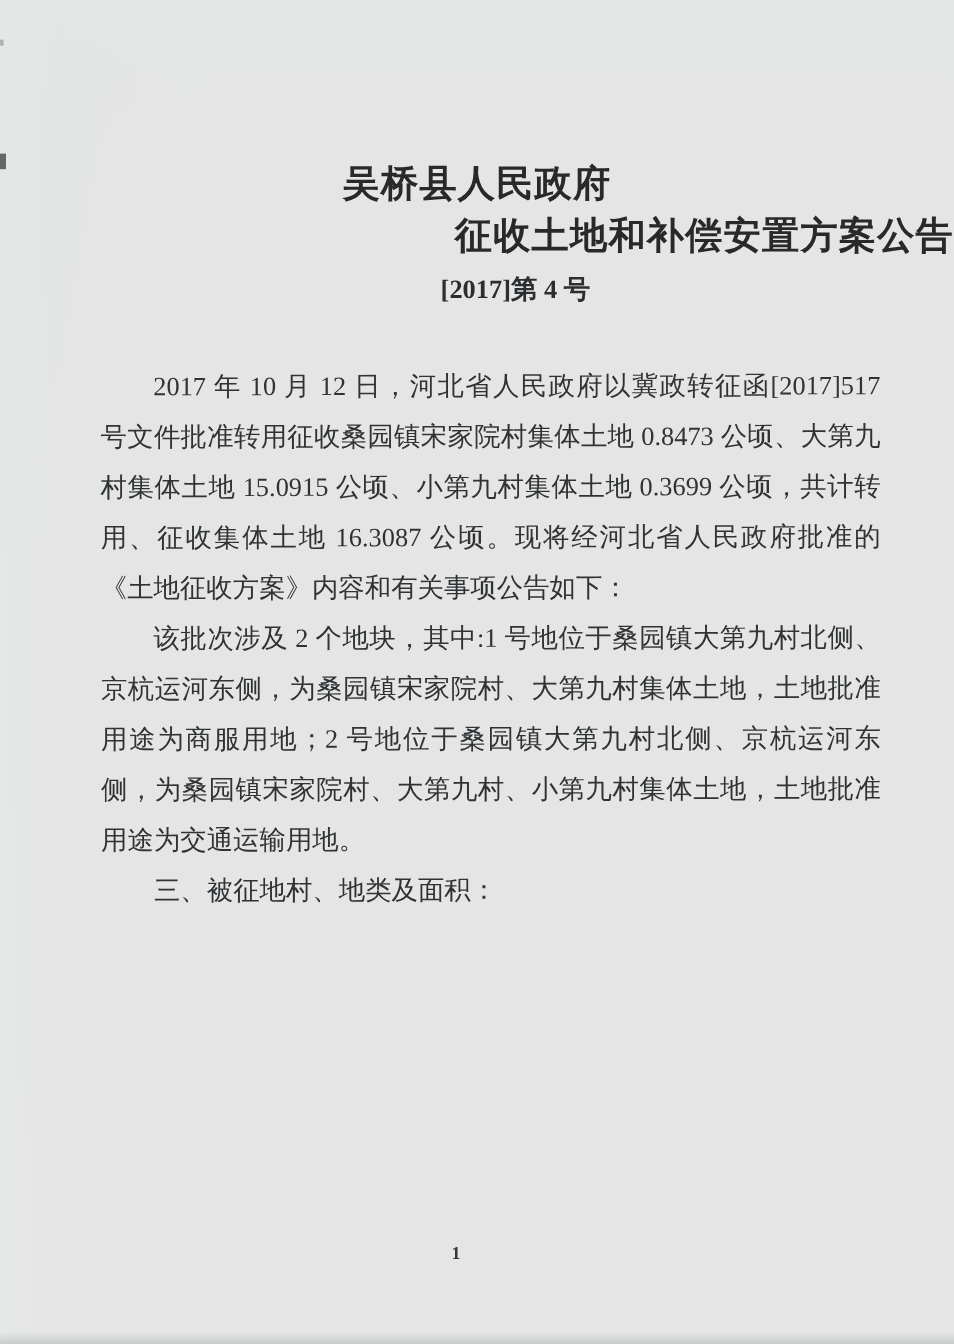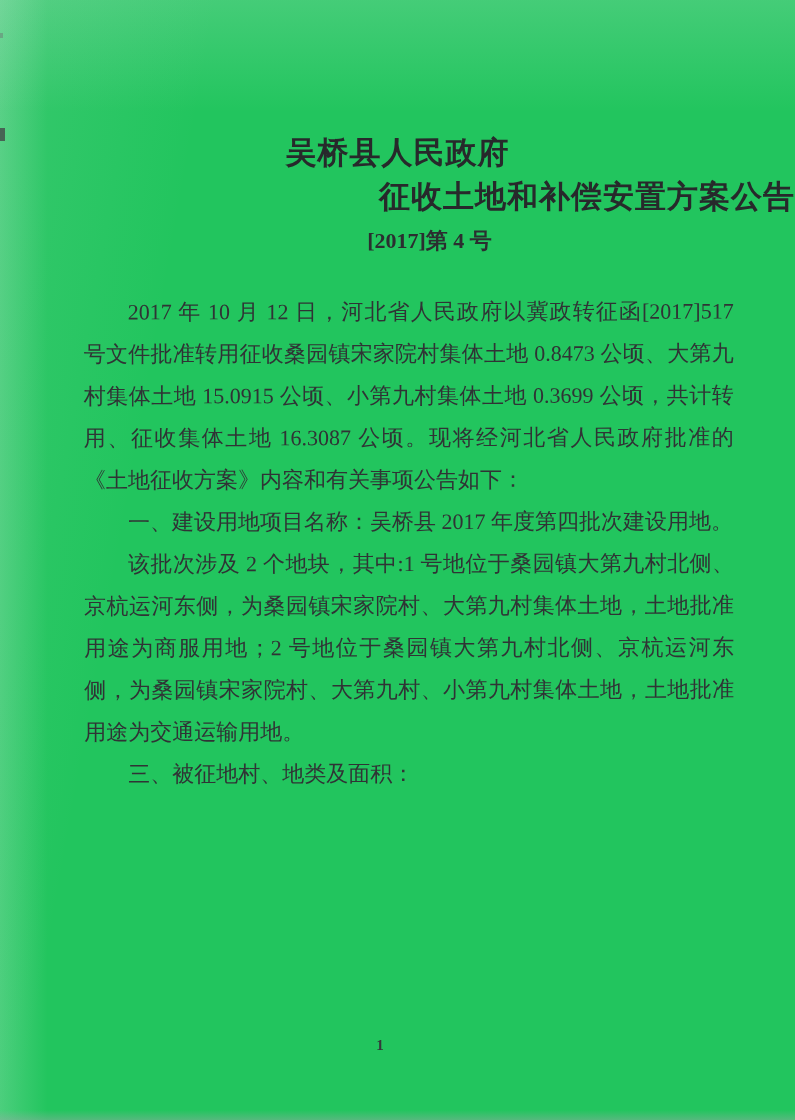--- a/index.html
+++ b/index.html
@@ -4,21 +4,21 @@
 <style>
   html, body {
     margin: 0;
     padding: 0;
     background: #ffffff;
   }
   .page {
     position: relative;
     width: 795px;
     height: 1120px;
-    background: #22c55e;
+    background: #e5e5e5;
     overflow: hidden;
     font-family: "Liberation Serif", "DejaVu Serif", serif;
     color: #2b2e30;
   }
   
   .page::before {
     content: "";
     position: absolute;
     inset: 0;
     background:
@@ -60,21 +60,21 @@
     width: 100%;
     text-align: center;
     font-size: 22px;
     font-weight: 600;
     line-height: 30px;
     color: #2b2e30;
     padding-left: 32px;
   }
   .body-text {
     position: absolute;
-    top: 291px;
+    top: 301px;
     left: 84px;
     width: 650px;
     font-size: 22px;
     line-height: 42px;
     text-align: justify;
     text-justify: inter-ideograph;
     transform: rotate(-0.08deg);
     color: #303335;
   }
   .body-text p {
@@ -127,21 +127,20 @@
   <div class="artifact-a"></div>
 
   <h1 class="title-line1">吴桥县人民政府</h1>
 
   <h1 class="title-line2">征收土地和补偿安置方案公告</h1>
 
   <div class="doc-number">[2017]第 4 号</div>
 
   <div class="body-text">
     <p>2017 年 10 月 12 日，河北省人民政府以冀政转征函[2017]517 号文件批准转用征收桑园镇宋家院村集体土地 0.8473 公顷、大第九村集体土地 15.0915 公顷、小第九村集体土地 0.3699 公顷，共计转用、征收集体土地 16.3087 公顷。现将经河北省人民政府批准的《土地征收方案》内容和有关事项公告如下：</p>
-    <p>一、建设用地项目名称：吴桥县 2017 年度第四批次建设用地。</p>
     <p>该批次涉及 2 个地块，其中:1 号地位于桑园镇大第九村北侧、京杭运河东侧，为桑园镇宋家院村、大第九村集体土地，土地批准用途为商服用地；2 号地位于桑园镇大第九村北侧、京杭运河东侧，为桑园镇宋家院村、大第九村、小第九村集体土地，土地批准用途为交通运输用地。</p>
     <p>三、被征地村、地类及面积：</p>
   </div>
 
   <div class="page-number">1</div>
 
   <div class="bottom-shadow"></div>
 
 </div>
 

